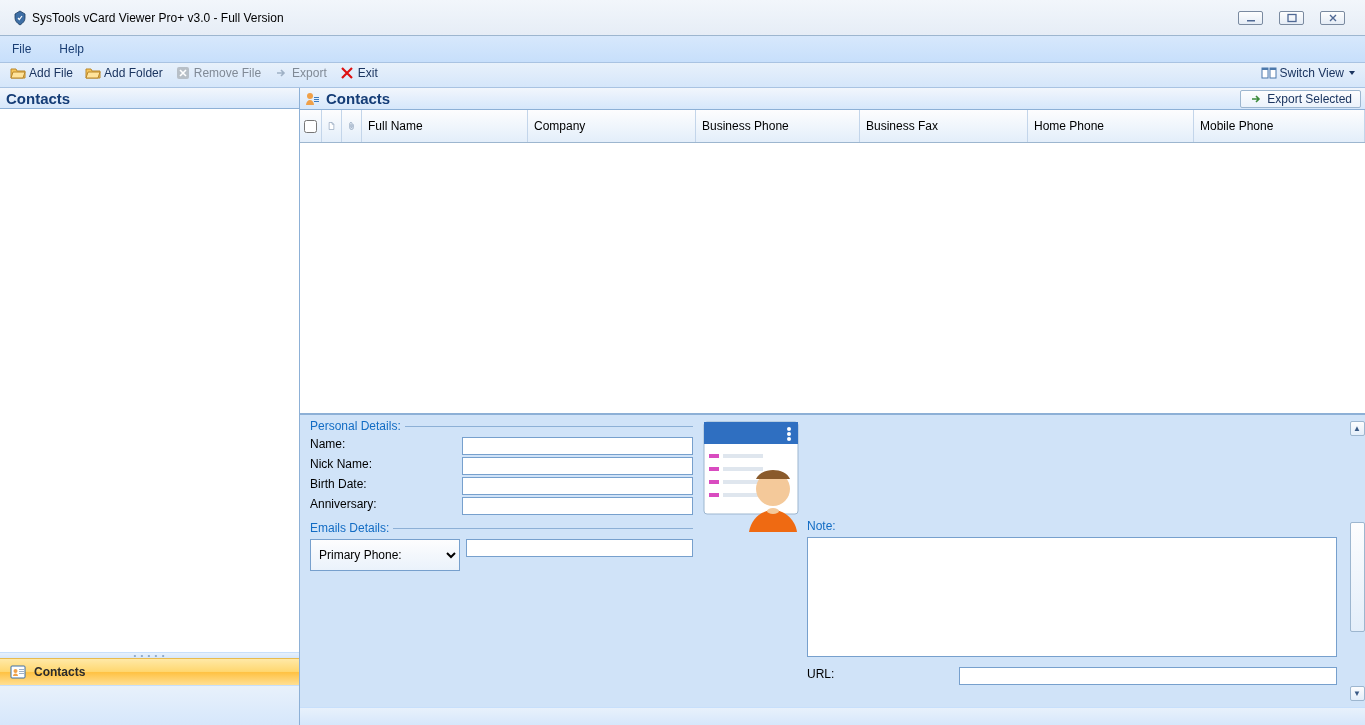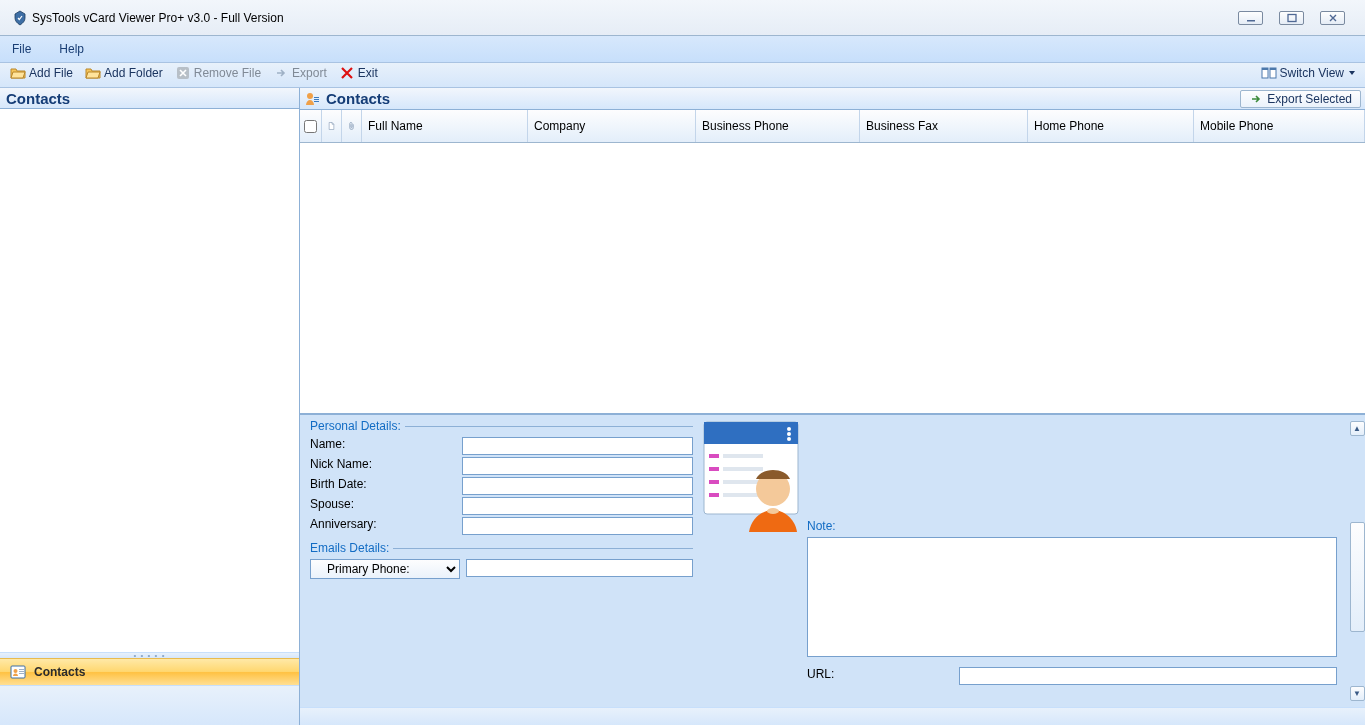--- a/index.html
+++ b/index.html
@@ -74,21 +74,21 @@
   .detleft{flex:1;min-width:0}
   .detright{width:530px;display:flex;flex-direction:column}
 
   fieldset.fs{border:none;border-top:1px solid #8db0d6;margin:0;padding:2px 0 4px 0;position:relative}
   fieldset.fs>legend{color:#126cc4;padding:0 4px 0 0;font-size:12px}
 
   .row{display:flex;margin:2px 0}
   .row .rlabel{width:152px;color:#000}
   .row .rinput{flex:1;height:18px;border:1px solid #77a0cd;background:#fff}
   .row .rta{flex:1;height:62px;border:1px solid #77a0cd;background:#fff}
-  .row select.rselect{width:150px;height:20px;border:1px solid #77a0cd;background:linear-gradient(#fdfdfe,#eaf2fb);font-size:12px;padding-left:12px}
+  .row select.rselect{width:150px;height:32px;border:1px solid #77a0cd;background:linear-gradient(#fdfdfe,#eaf2fb);font-size:12px;padding-left:4px}
 
   .notebox{flex:1;border:1px solid #77a0cd;background:#fff;margin-top:2px;min-height:120px}
 
   .personrow{display:flex;gap:8px}
   .personrow .left{flex:1}
   .personcard{width:100px}
 
   .bluefoot2{height:18px;background:linear-gradient(#e8f1fb,#d6e7fb);border-top:1px solid #c7dffb}
 
 </style>
@@ -278,24 +278,20 @@
                 <div class="row">
                     <span class="rlabel">Name:</span>
                     <div class="rinput"></div>
                   </div>
                 <div class="row">
                     <span class="rlabel">Nick Name:</span>
                     <div class="rinput"></div>
                   </div>
                 <div class="row">
                     <span class="rlabel">Birth Date:</span>
-                    <div class="rinput"></div>
-                  </div>
-                <div class="row">
-                    <span class="rlabel">Spouse:</span>
                     <div class="rinput"></div>
                   </div>
                 <div class="row">
                     <span class="rlabel">Anniversary:</span>
                     <div class="rinput"></div>
                   </div>
               </fieldset>
 
               <fieldset class="fs">
                 <legend>Emails Details:</legend>

